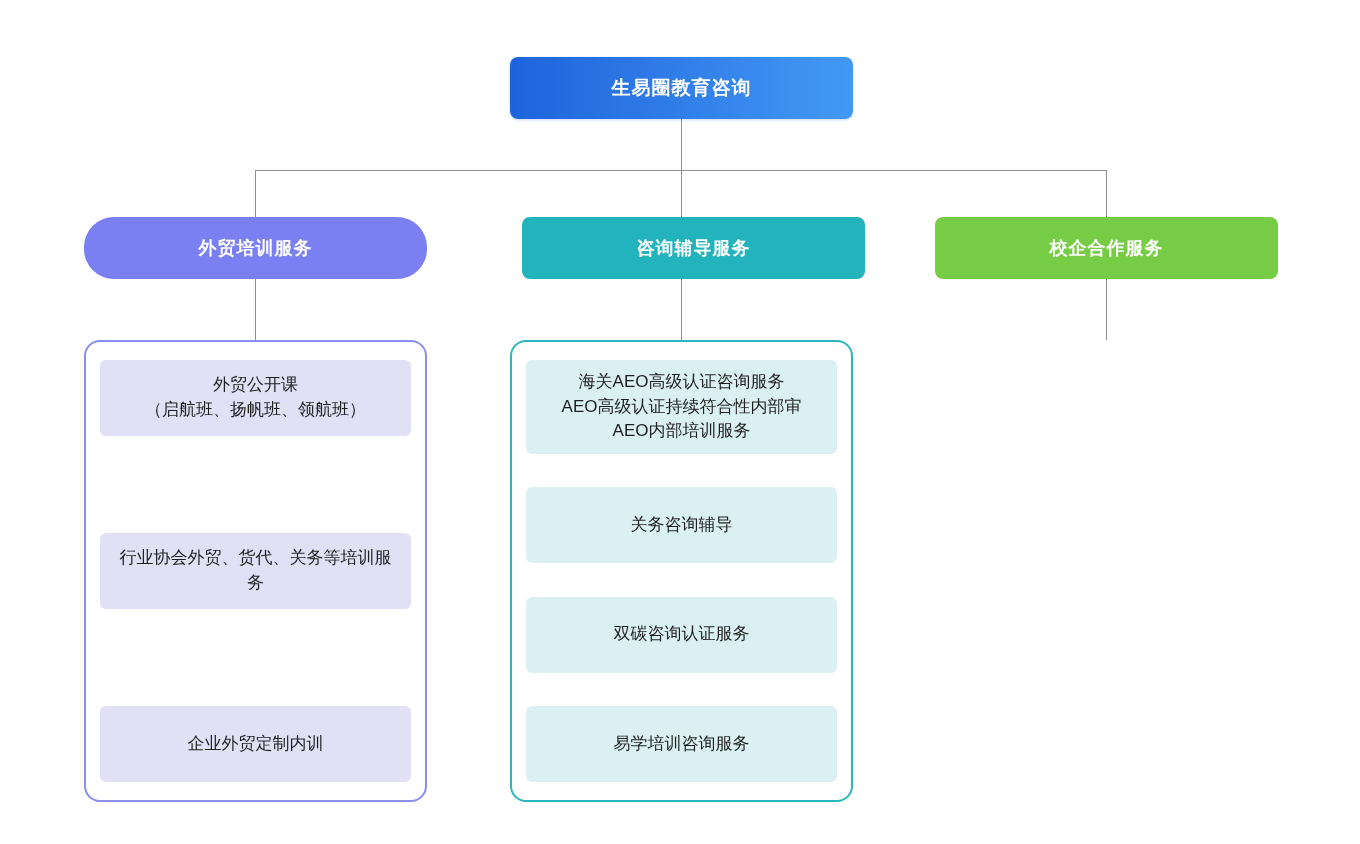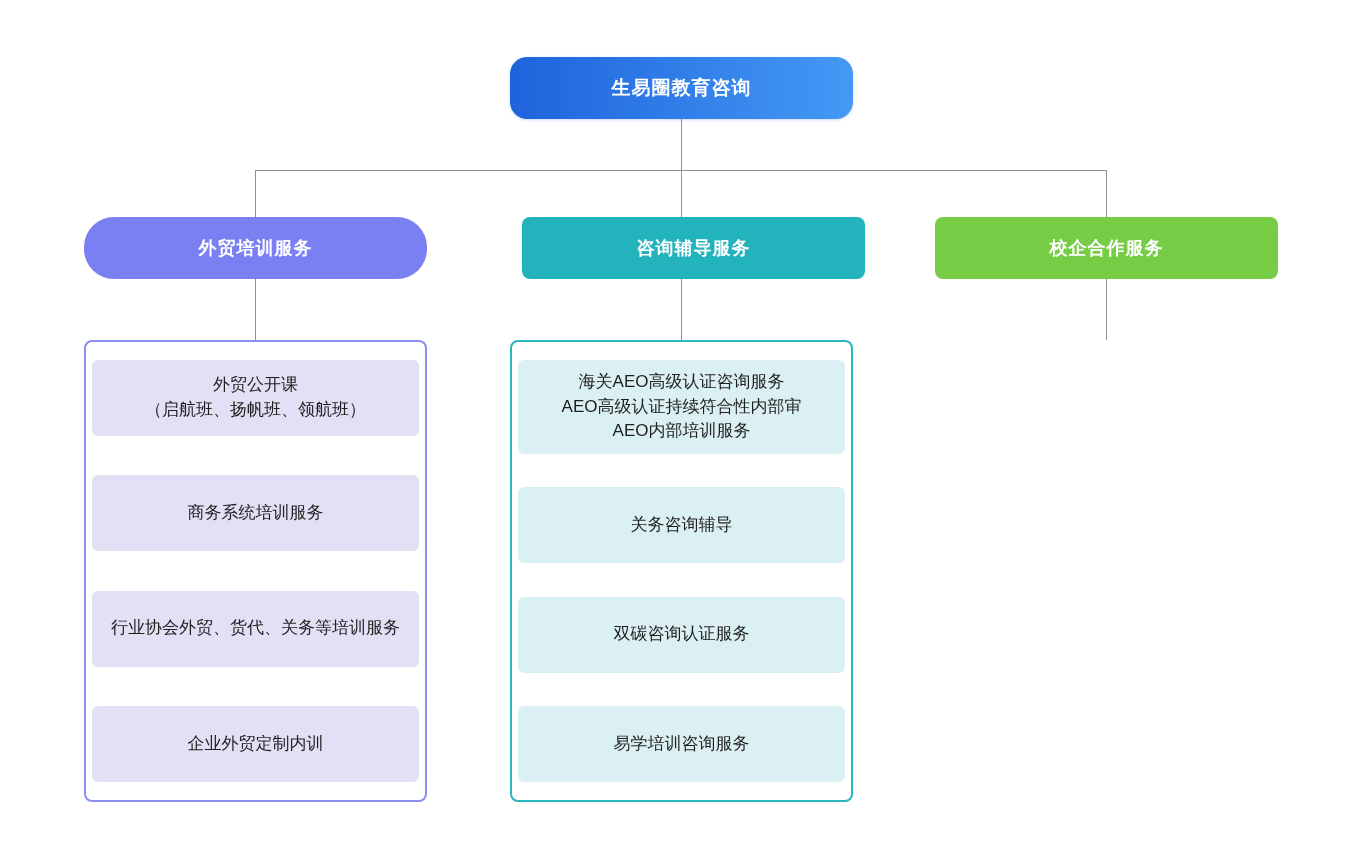--- a/index.html
+++ b/index.html
@@ -11,38 +11,38 @@
   .canvas{position:absolute;inset:0;}
 
   
   .conn{position:absolute;background:#8a9096;}
   .conn.v{width:1px;}
   .conn.h{height:1px;}
 
   
   .root-node{
     position:absolute;left:510px;top:57px;width:343px;height:62px;
-    border-radius:17px;display:flex;align-items:center;justify-content:center;
+    border-radius:8px;display:flex;align-items:center;justify-content:center;
     background:linear-gradient(90deg,#1e63dc,#4499f5);
     box-shadow:0 1px 3px rgba(30,99,220,.25);
   }
   .root-node span{color:#ffffff;font-size:19px;font-weight:bold;letter-spacing:1px;}
 
   
   .branch-header{
     position:absolute;top:217px;width:343px;height:62px;border-radius:8px;
     display:flex;align-items:center;justify-content:center;
   }
   .branch-header span{color:#ffffff;font-size:18px;font-weight:bold;letter-spacing:1px;}
 
   
   .branch-container{
     position:absolute;top:340px;width:343px;height:462px;box-sizing:border-box;
-    border:2px solid #ccc;border-radius:8px;background:#ffffff;
-    padding:18px 6px;display:flex;flex-direction:column;justify-content:space-between;
+    border:2px solid #ccc;border-radius:16px;background:#ffffff;
+    padding:18px 14px;display:flex;flex-direction:column;justify-content:space-between;
   }
   .item{
     border-radius:6px;min-height:76px;box-sizing:border-box;
     display:flex;align-items:center;justify-content:center;
     padding:10px 12px;text-align:center;
     font-size:17px;line-height:1.45;color:#1f1f1f;white-space:pre-line;
   }
 
   
   .pos-0{left:84px;}  .pos-1{left:510px;}  .pos-2{left:935px;}
@@ -69,21 +69,20 @@
   <div class="root-node" style="background: linear-gradient(90deg, rgb(30, 99, 220), rgb(68, 153, 245));">
     <span>生易圈教育咨询</span>
   </div>
 
   <div class="branch-header pos-0 hdr-0" style="background: rgb(122, 127, 242);">
     <span>外贸培训服务</span>
   </div>
   <div class="branch-container pos-0 box-0" style="border-color: rgb(138, 141, 242);">
     <div class="item itm-0" style="background: rgb(226, 224, 245);">外贸公开课
 （启航班、扬帆班、领航班）</div>
-    <div class="item itm-0" style="background: rgb(226, 224, 245);">商务系统培训服务</div>
     <div class="item itm-0" style="background: rgb(226, 224, 245);">行业协会外贸、货代、关务等培训服务</div>
     <div class="item itm-0" style="background: rgb(226, 224, 245);">企业外贸定制内训</div>
   </div>
 
   <div class="branch-header pos-1 hdr-1" style="background: rgb(34, 179, 188);">
     <span>咨询辅导服务</span>
   </div>
   <div class="branch-container pos-1 box-1" style="border-color: rgb(43, 182, 190);">
     <div class="item itm-1" style="background: rgb(219, 240, 242);">海关AEO高级认证咨询服务
 AEO高级认证持续符合性内部审

